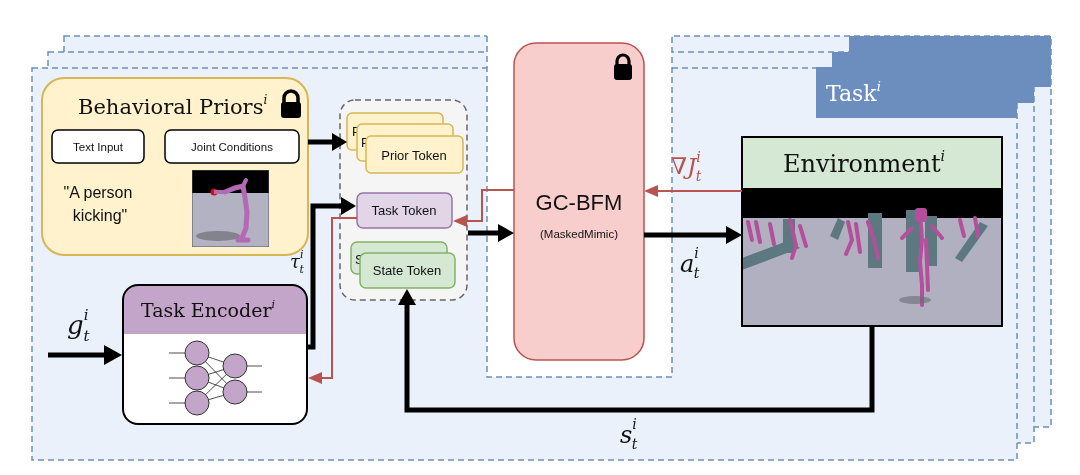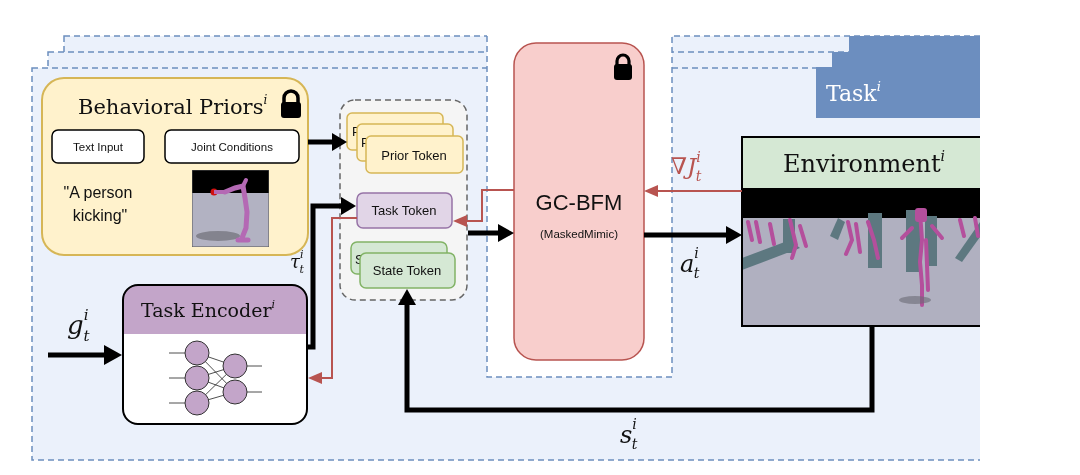--- a/index.html
+++ b/index.html
@@ -1,16 +1,16 @@
 <!DOCTYPE html>
 <html><head>
 <meta charset="utf-8">
 <style>
   html, body { margin: 0; padding: 0; background: #ffffff; }
-  #root { width: 980px; height: 475px; position: relative; overflow: hidden; text-align: center; }
+  #root { width: 1080px; height: 475px; position: relative; overflow: hidden; text-align: center; }
   svg { display: block; }
   .sans { font-family: "Liberation Sans", "DejaVu Sans", sans-serif; }
   .serif { font-family: "DejaVu Serif", "Liberation Serif", serif; }
   .math { font-family: "DejaVu Serif", "Liberation Serif", serif; font-style: italic; }
   .panel { fill: #ebf1fb; stroke: #6c8ebf; stroke-width: 1.5; stroke-dasharray: 6 4; }
   .thick { stroke: #000; stroke-width: 5; fill: none; }
   .red { stroke: #b85450; stroke-width: 2; fill: none; }
 </style>
 </head>
 <body>

